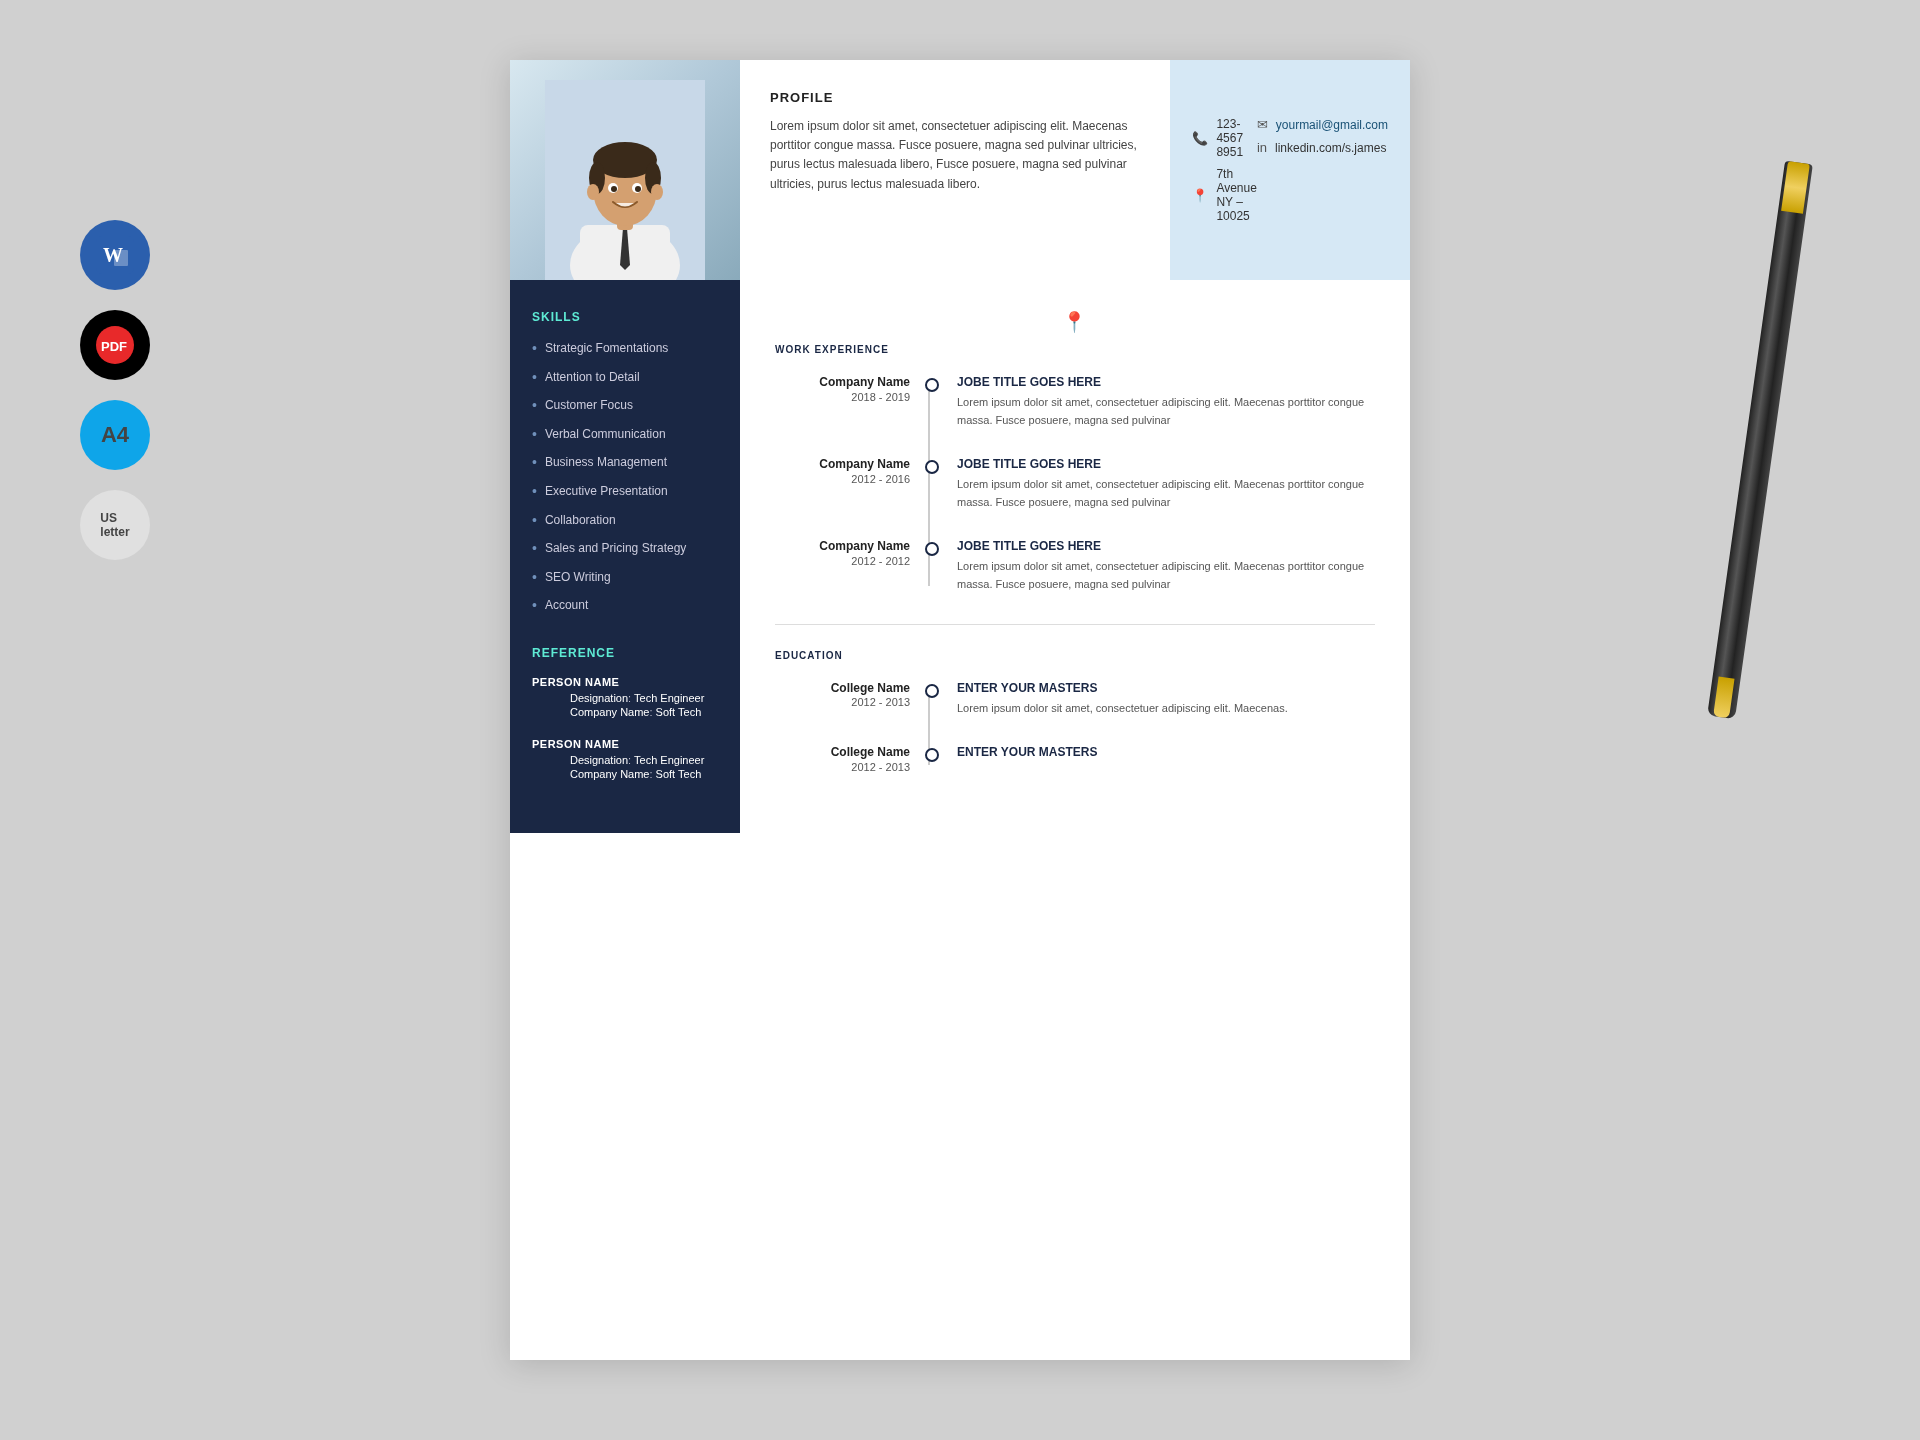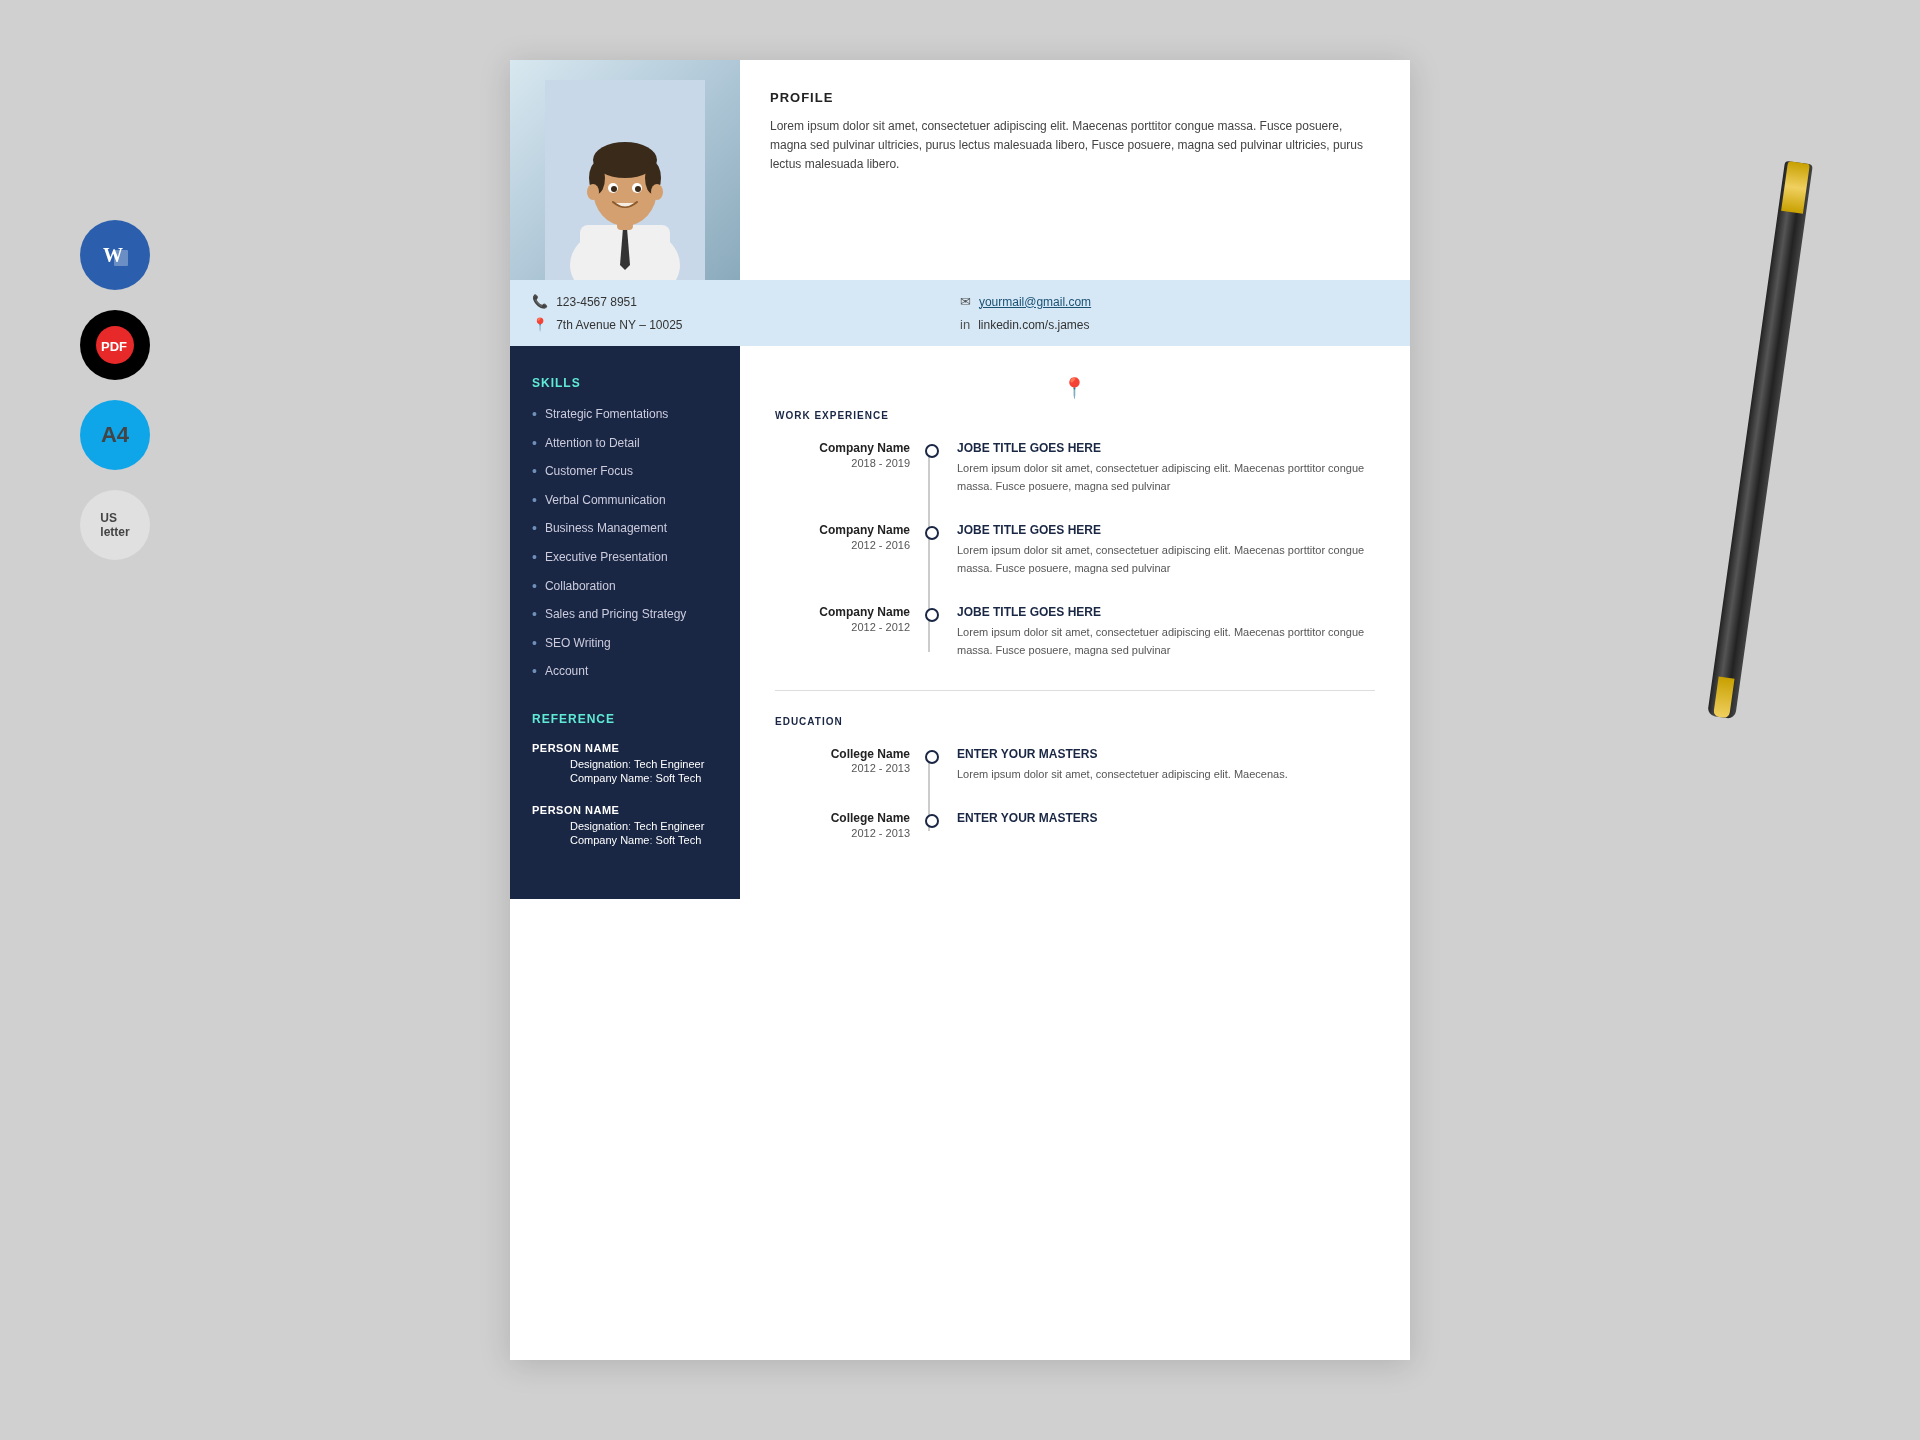--- a/index.html
+++ b/index.html
@@ -99,21 +99,21 @@
     .resume {
       width: 900px;
       background: #fff;
       box-shadow: 0 4px 30px rgba(0,0,0,0.15);
       min-height: 1300px;
     }
 
     
     .resume-header {
       display: flex;
-      flex-direction: column;
+      flex-direction: row;
     }
     .header-top {
       display: flex;
       align-items: stretch;
     }
     .photo-area {
       width: 230px;
       min-height: 220px;
       background: #f0f0f0;
       overflow: hidden;
@@ -192,21 +192,20 @@
       gap: 8px;
       font-size: 12px;
       color: #333;
     }
     .contact-icon {
       font-size: 13px;
       color: #555;
     }
     .contact-link {
       color: #1a5276;
-      text-decoration: underline;
     }
 
     
     .resume-body {
       display: flex;
     }
 
     
     .sidebar {
       width: 230px;

